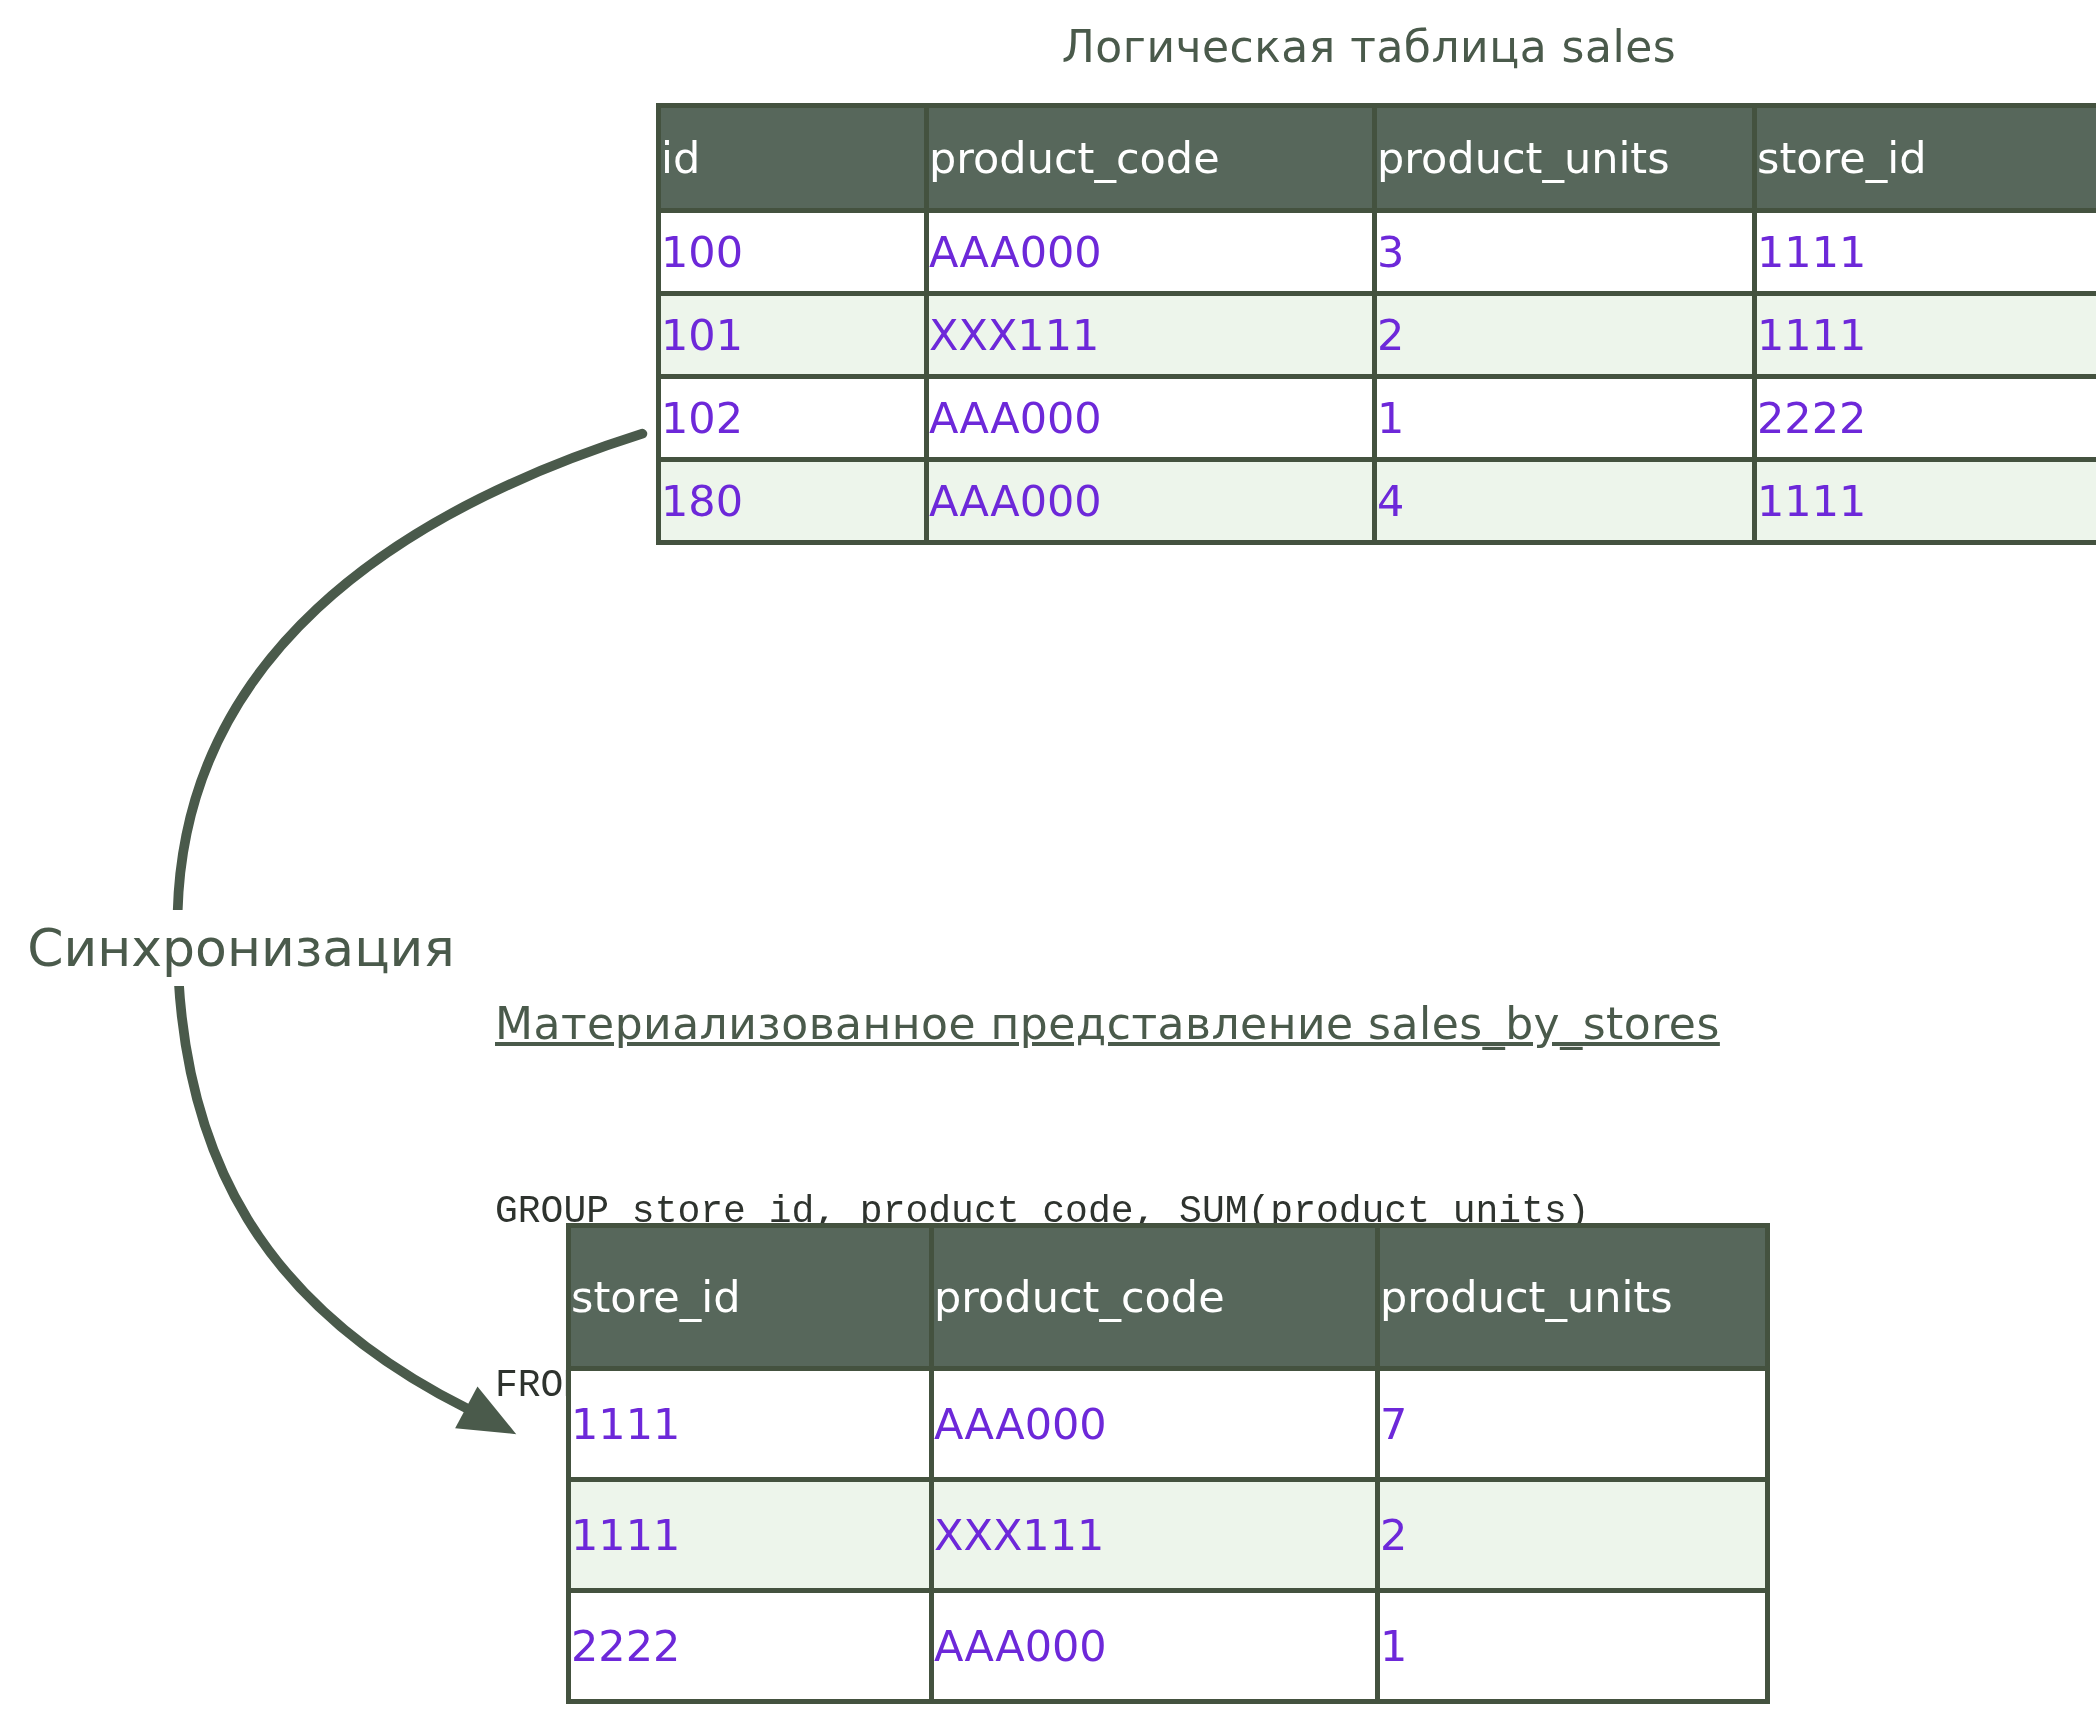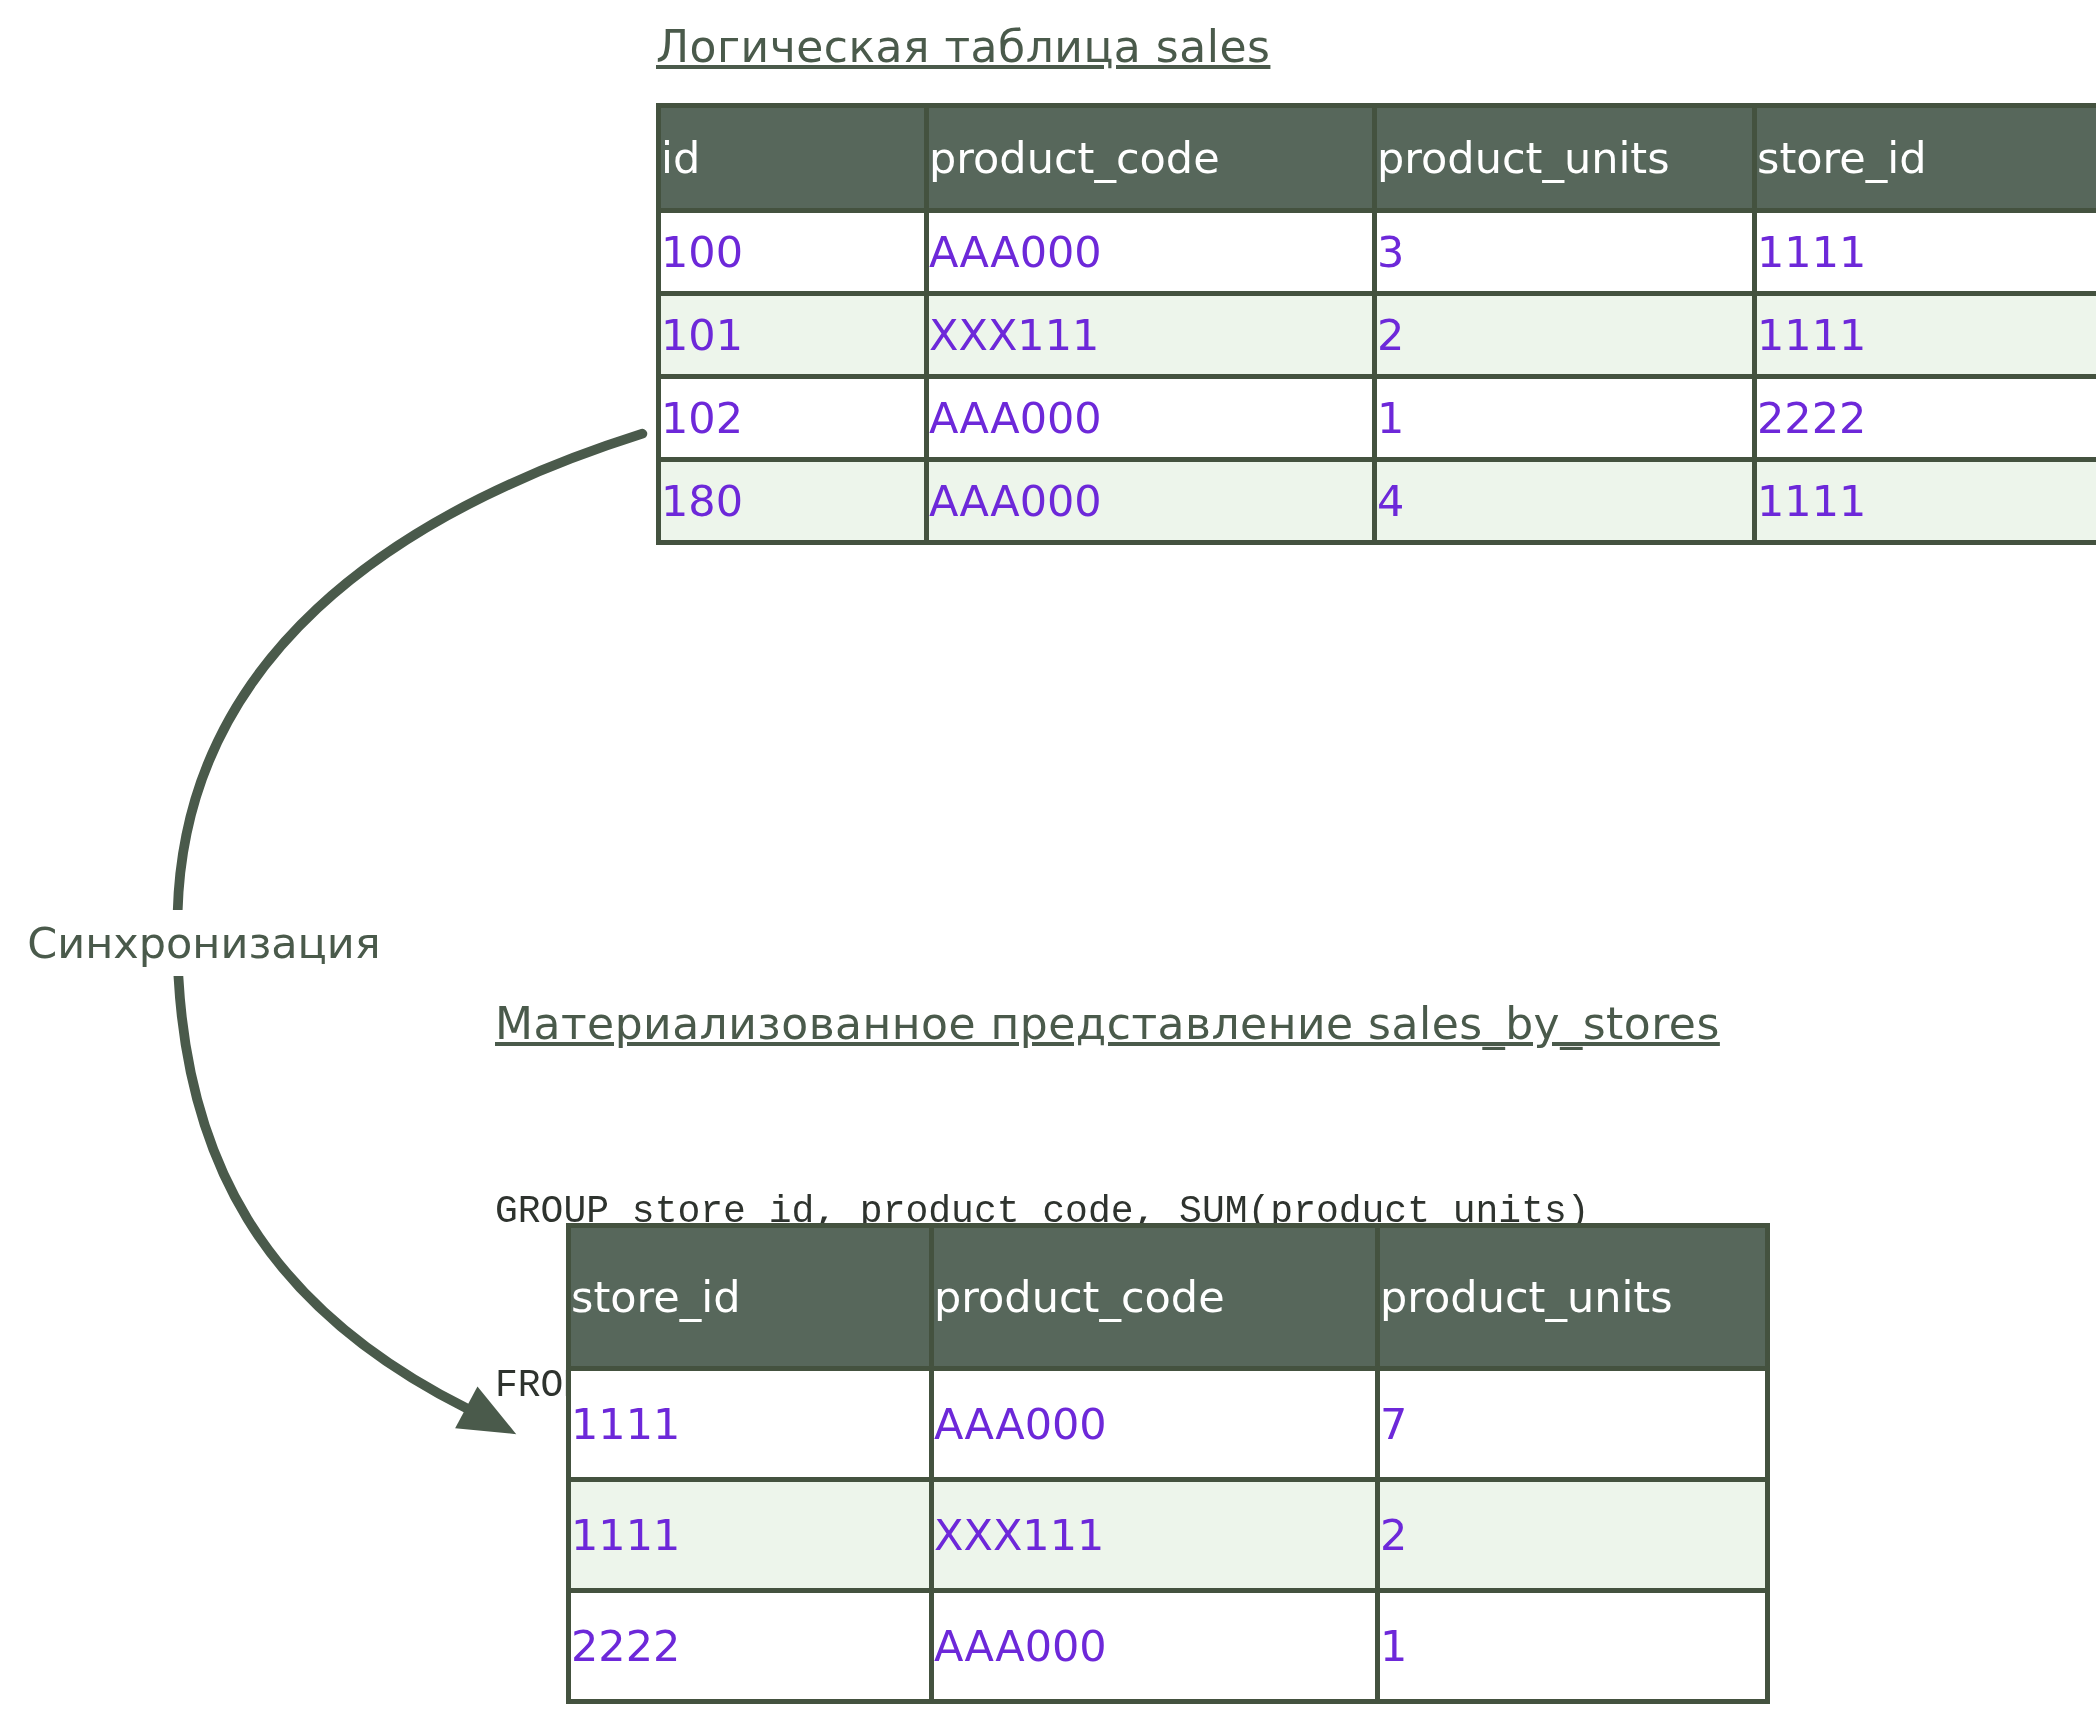--- a/index.html
+++ b/index.html
@@ -19,22 +19,21 @@
     position: absolute;
     color: #4a5a4b;
     font-size: 44px;
     letter-spacing: 0.5px;
     white-space: nowrap;
   }
   #logical-title {
     left: 656px;
     top: 21.3px;
     width: 1426px;
-    text-align: left;
-    text-decoration: underline;
+    text-align: center;
   }
   #mv-title {
     left: 495px;
     top: 998px;
     text-align: left;
     text-decoration: underline;
   }
   .sql-block {
     position: absolute;
     left: 495px;
@@ -91,21 +90,21 @@
     pointer-events: none;
   }
   #sync-label {
     position: absolute;
     left: 17.5px;
     top: 910px;
     z-index: 2;
     background: #ffffff;
     padding: 7.8px 9.7px;
     color: #4a5a4b;
-    font-size: 43px;
+    font-size: 52px;
     white-space: nowrap;
   }
 </style>
 </head>
 <body>
 
 <div class="canvas">
 
   <svg id="sync-arrow-svg" width="2097" height="1733" viewBox="0 0 2161 1786">
     <path d="M 662 447 C 400 530, 190 680, 183 940 C 176 1200, 282 1352, 482 1452" fill="none" stroke="#4a5a4b" stroke-width="10" stroke-linecap="round"></path>

